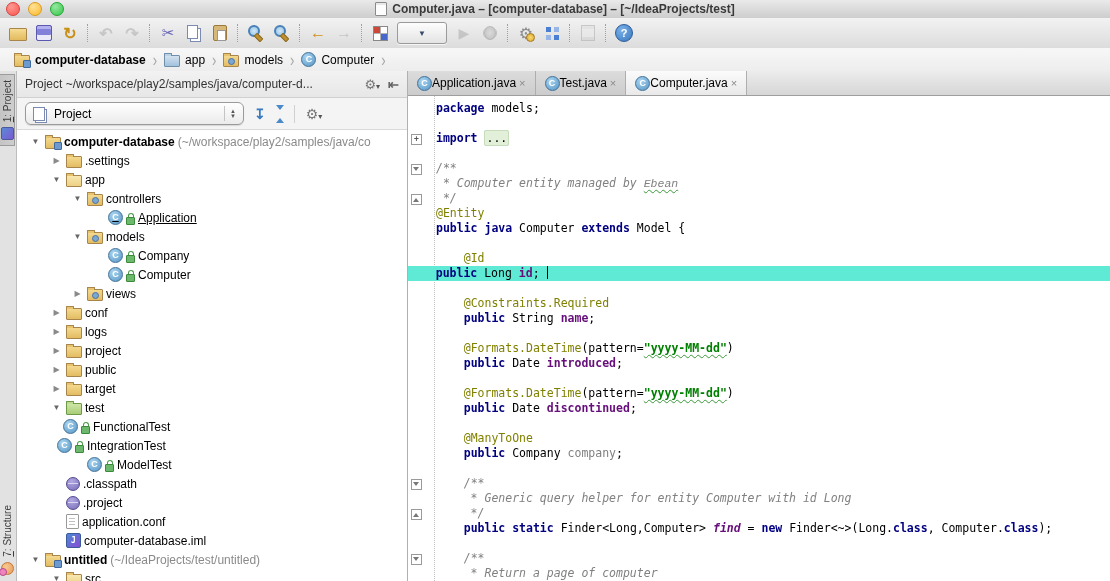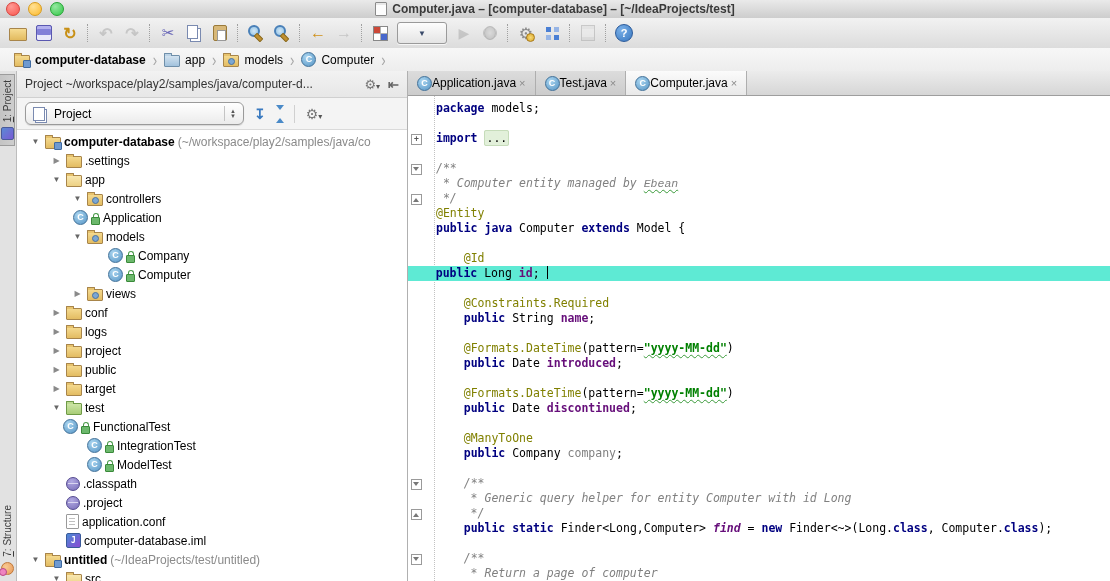--- a/index.html
+++ b/index.html
@@ -298,21 +298,21 @@
           <div class="trow" style="padding-left: 33px;">
             <span class="arr">▼</span>
             <span class="icn i-folder open"></span>
             <span class="lbl">app</span>
           </div>
           <div class="trow" style="padding-left: 54px;">
             <span class="arr">▼</span>
             <span class="icn i-folder pkg"></span>
             <span class="lbl">controllers</span>
           </div>
-          <div class="trow" style="padding-left: 40px;">
+          <div class="trow" style="padding-left: 75px; text-decoration: underline;">
             <span class="arr"></span>
             <span class="icn i-class"></span>
             <span class="icn i-lock"></span>
             <span class="lbl">Application</span>
           </div>
           <div class="trow" style="padding-left: 54px;">
             <span class="arr">▼</span>
             <span class="icn i-folder pkg"></span>
             <span class="lbl">models</span>
           </div>
@@ -362,21 +362,21 @@
             <span class="arr">▼</span>
             <span class="icn i-folder test"></span>
             <span class="lbl">test</span>
           </div>
           <div class="trow" style="padding-left: 30px;">
             <span class="arr"></span>
             <span class="icn i-class"></span>
             <span class="icn i-lock"></span>
             <span class="lbl">FunctionalTest</span>
           </div>
-          <div class="trow" style="padding-left: 54px;">
+          <div class="trow" style="padding-left: 24px;">
             <span class="arr"></span>
             <span class="icn i-class"></span>
             <span class="icn i-lock"></span>
             <span class="lbl">IntegrationTest</span>
           </div>
           <div class="trow" style="padding-left: 54px;">
             <span class="arr"></span>
             <span class="icn i-class"></span>
             <span class="icn i-lock"></span>
             <span class="lbl">ModelTest</span>

